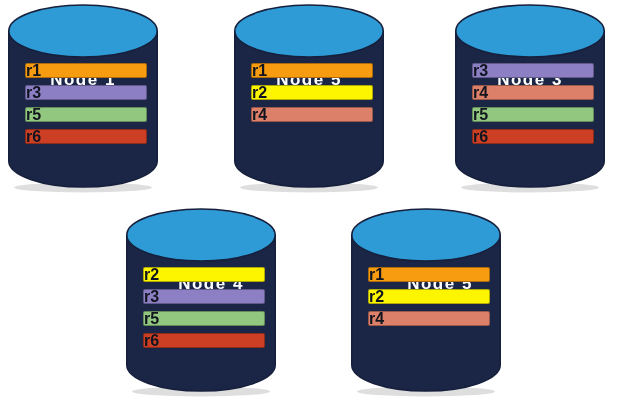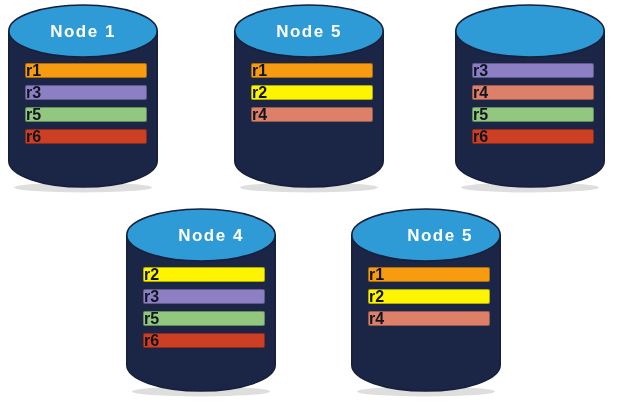--- a/index.html
+++ b/index.html
@@ -38,20 +38,21 @@
     left: 0;
     width: 100%;
     text-align: center;
     color: #ffffff;
     font-weight: bold;
     font-size: 17px;
     letter-spacing: 1.5px;
     line-height: 1;
     white-space: nowrap;
     pointer-events: none;
+    margin-top: 48px;
   }
 
   .records {
     position: absolute;
     left: 0;
     width: 100%;
   }
 
   .record {
     position: absolute;
@@ -95,20 +96,21 @@
         <div class="record" style="left: 17px; width: 122px; top: 80px; background: rgb(253, 245, 0);">r2</div>
         <div class="record" style="left: 17px; width: 122px; top: 102px; background: rgb(221, 128, 105);">r4</div>
       </div>
     </div>
     <div class="node" style="left: 455px; top: 5px; width: 150px; height: 182px;">
       <svg class="node-svg" width="150" height="188" viewBox="0 0 150 188">
         <ellipse cx="75" cy="182.5" rx="69" ry="5" fill="rgba(0,0,0,0.13)"></ellipse>
         <path d="M 0.8,26 L 0.8,156 A 74.2,26 0 0 0 149.2,156 L 149.2,26 Z" fill="#1b2647" stroke="#16203c" stroke-width="1.6"></path>
         <ellipse cx="75" cy="26" rx="74.2" ry="26" fill="#2e9bd6" stroke="#16203c" stroke-width="1.6"></ellipse>
       </svg>
+      <div class="node-title" style="top: 18px;">Node 3</div>
       <div class="records" style="top: 0px;">
         <div class="record" style="left: 17px; width: 122px; top: 58px; background: rgb(141, 127, 196);">r3</div>
         <div class="record" style="left: 17px; width: 122px; top: 80px; background: rgb(221, 128, 105);">r4</div>
         <div class="record" style="left: 17px; width: 122px; top: 102px; background: rgb(145, 199, 126);">r5</div>
         <div class="record" style="left: 17px; width: 122px; top: 124px; background: rgb(204, 63, 36);">r6</div>
       </div>
     </div>
     <div class="node" style="left: 126px; top: 209px; width: 170px; height: 182px;">
       <svg class="node-svg" width="150" height="188" viewBox="0 0 150 188">
         <ellipse cx="75" cy="182.5" rx="69" ry="5" fill="rgba(0,0,0,0.13)"></ellipse>

